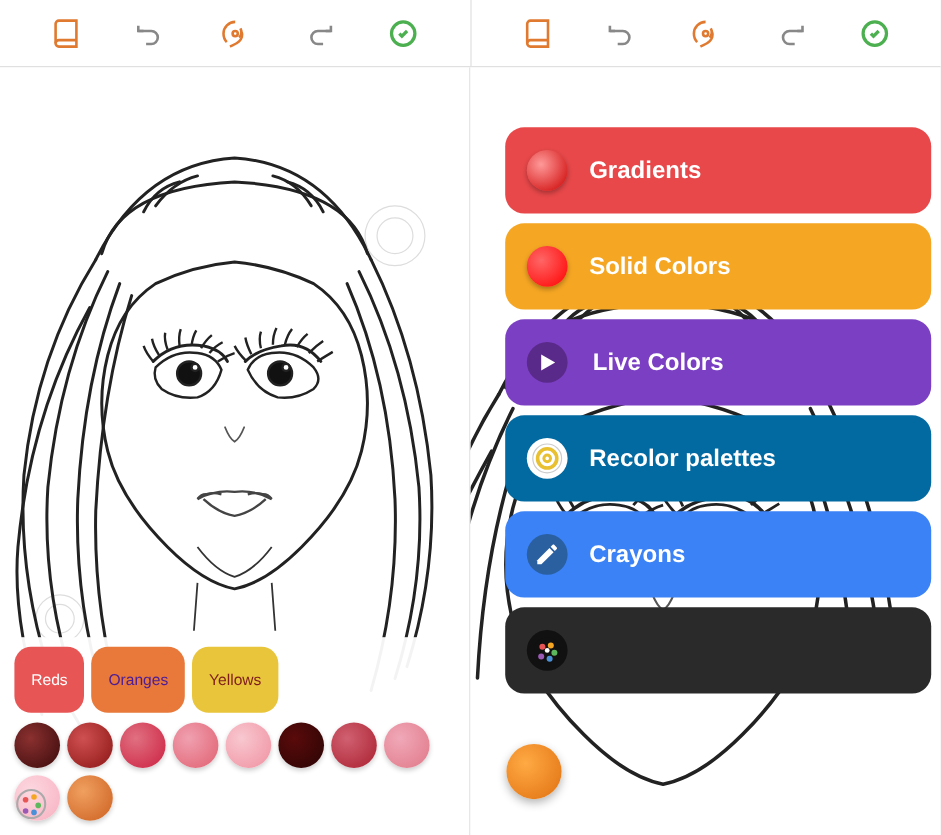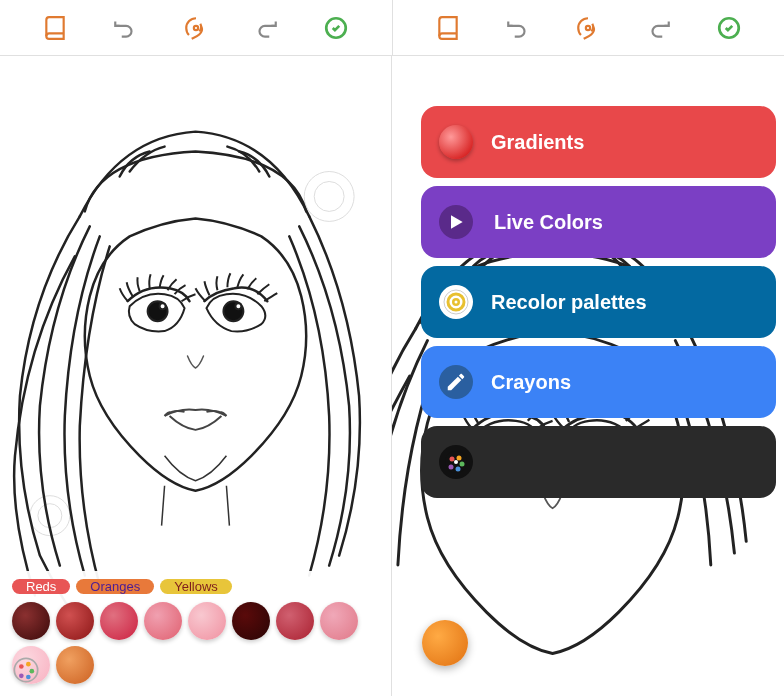--- a/index.html
+++ b/index.html
@@ -88,21 +88,21 @@
       right: 0;
       padding: 8px 12px;
       background: rgba(255,255,255,0.95);
     }
     .color-tabs {
       display: flex;
       gap: 6px;
       margin-bottom: 8px;
     }
     .color-tab {
-      padding: 0 14px;
+      padding: 20px 14px;
       border-radius: 14px;
       font-size: 13px;
       font-weight: 500;
       cursor: pointer;
     }
     .color-tab.reds { background: #e85555; color: #fff; }
     .color-tab.oranges { background: #e8793a; color: #4c1d95; }
     .color-tab.yellows { background: #e8c53a; color: #7f1d1d; }
 
     .color-swatches {
@@ -480,20 +480,26 @@
 
     <div class="dropdown-menu">
 
       <div class="menu-item menu-gradients">
         <div class="menu-item-icon">
           <div class="icon-gradient-ball"></div>
         </div>
         <span class="menu-item-label">Gradients</span>
       </div>
 
+      <div class="menu-item menu-solid">
+        <div class="menu-item-icon">
+          <div class="icon-solid-ball"></div>
+        </div>
+        <span class="menu-item-label">Solid Colors</span>
+      </div>
 
       <div class="menu-item menu-live">
         <div class="menu-item-icon">
           <div class="icon-live-ball">
             <svg width="20" height="20" viewBox="0 0 24 24" fill="white">
               <polygon points="6,4 20,12 6,20"></polygon>
             </svg>
           </div>
         </div>
         <span class="menu-item-label">Live Colors</span>

